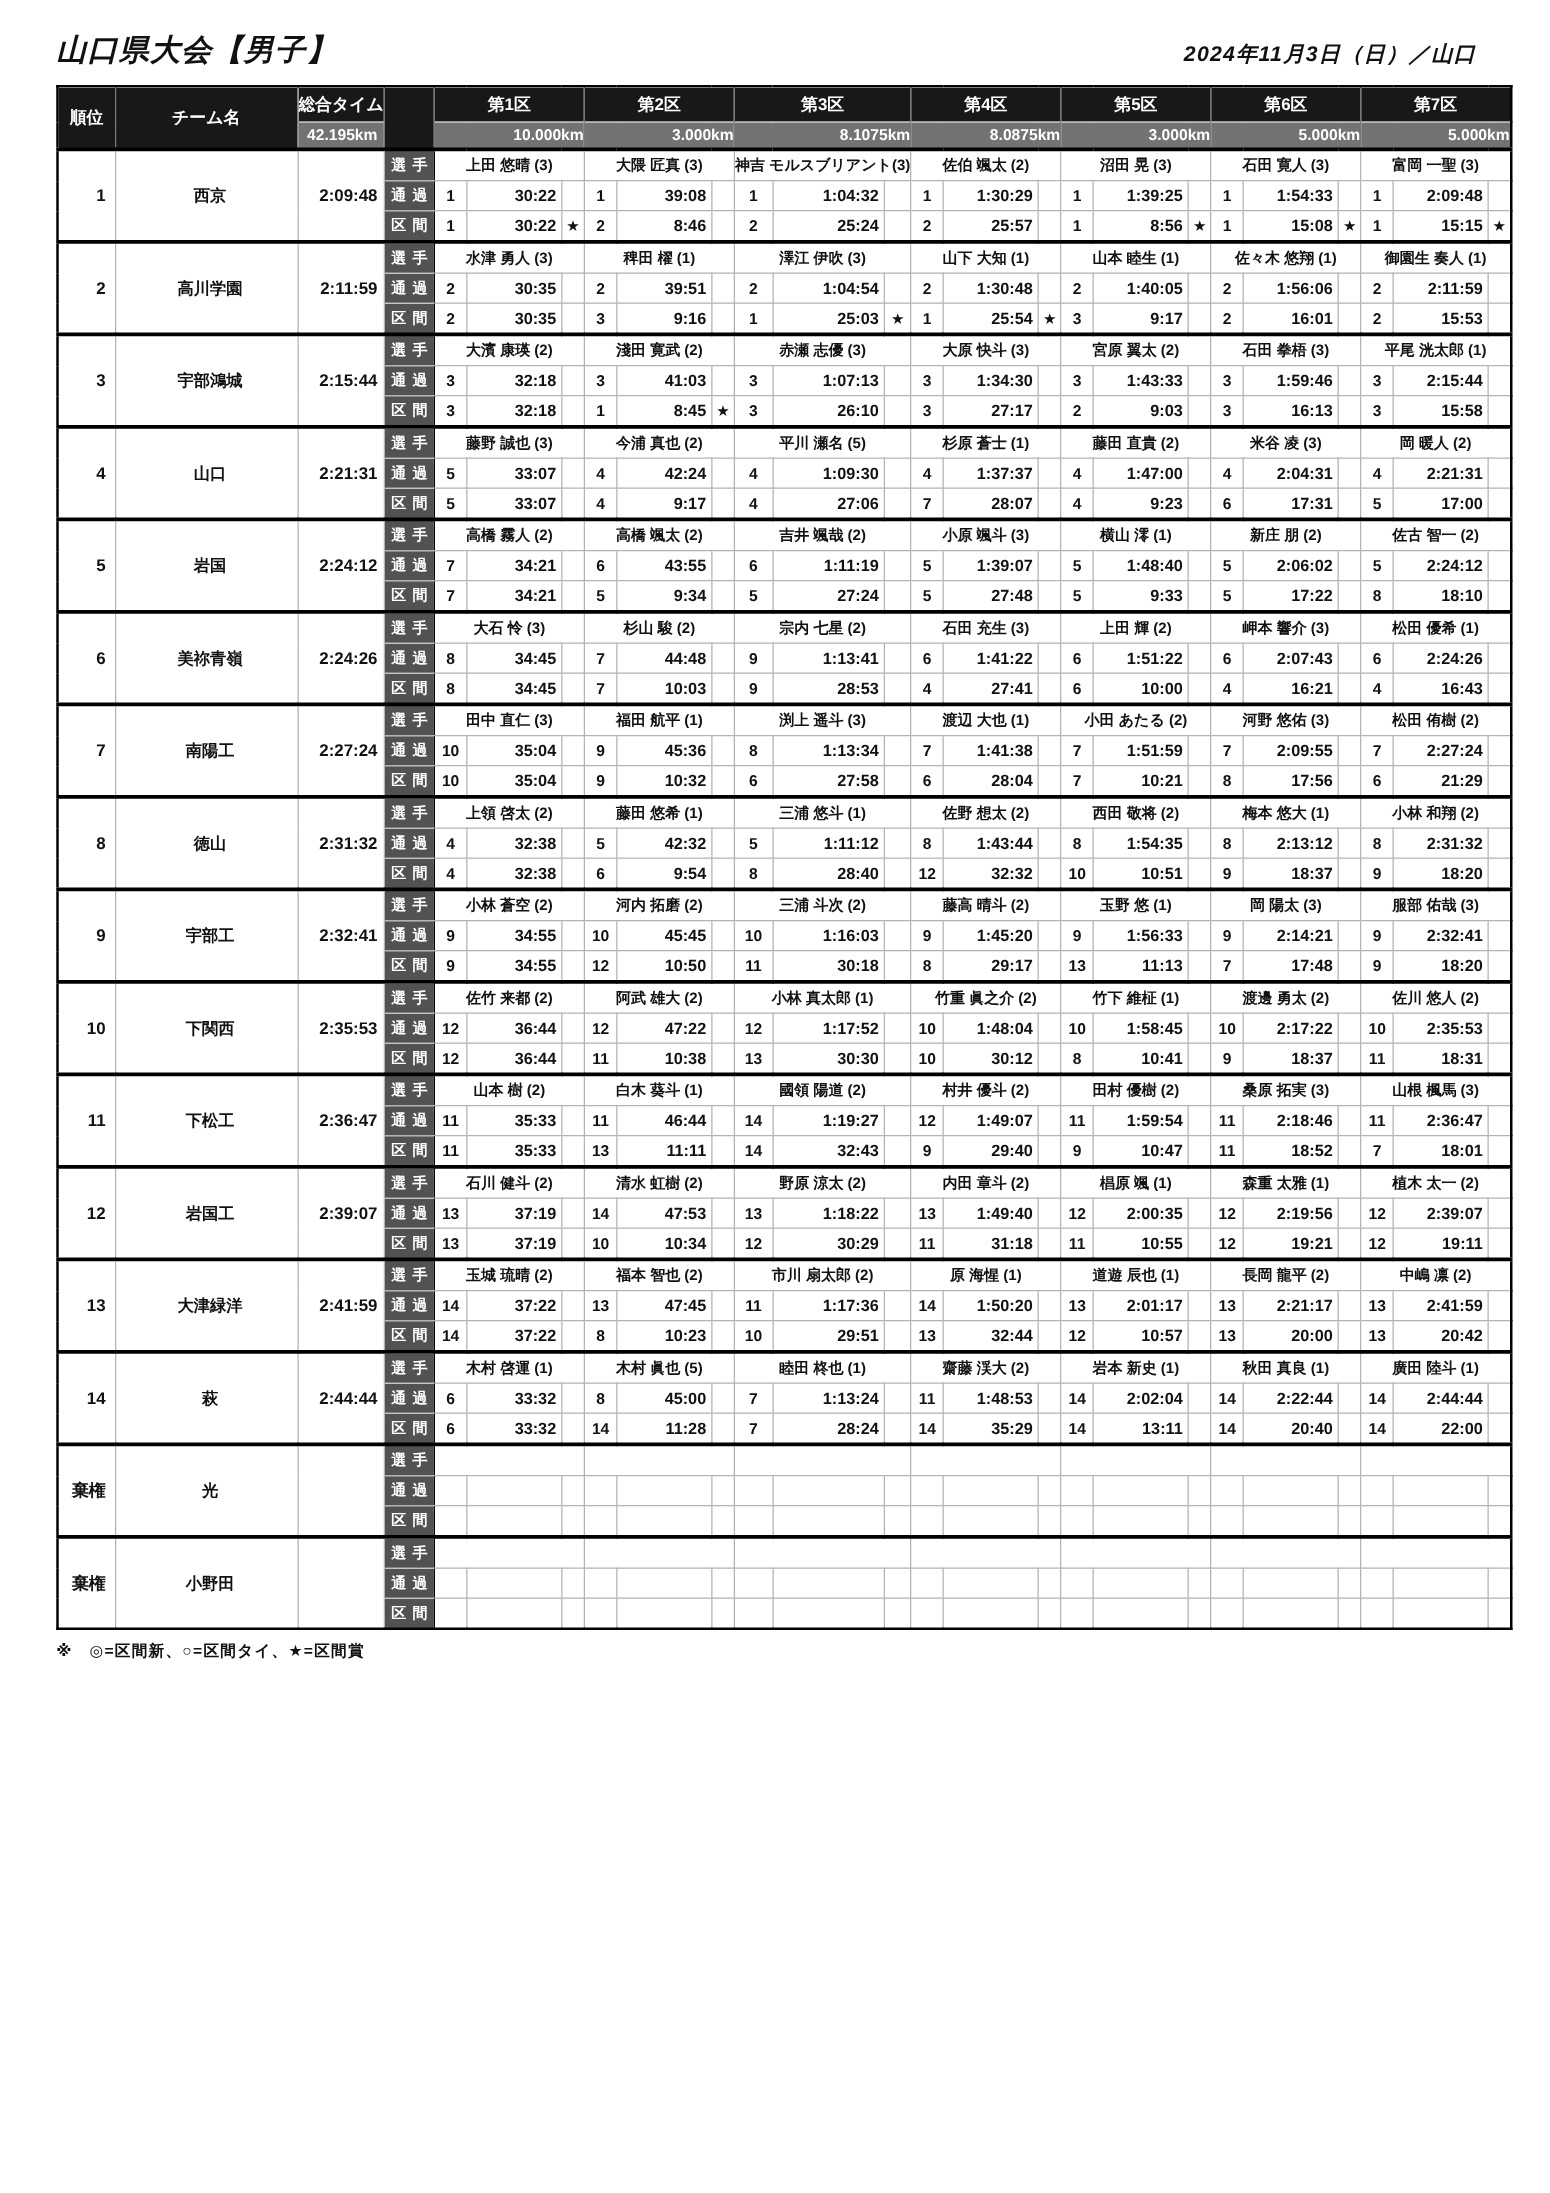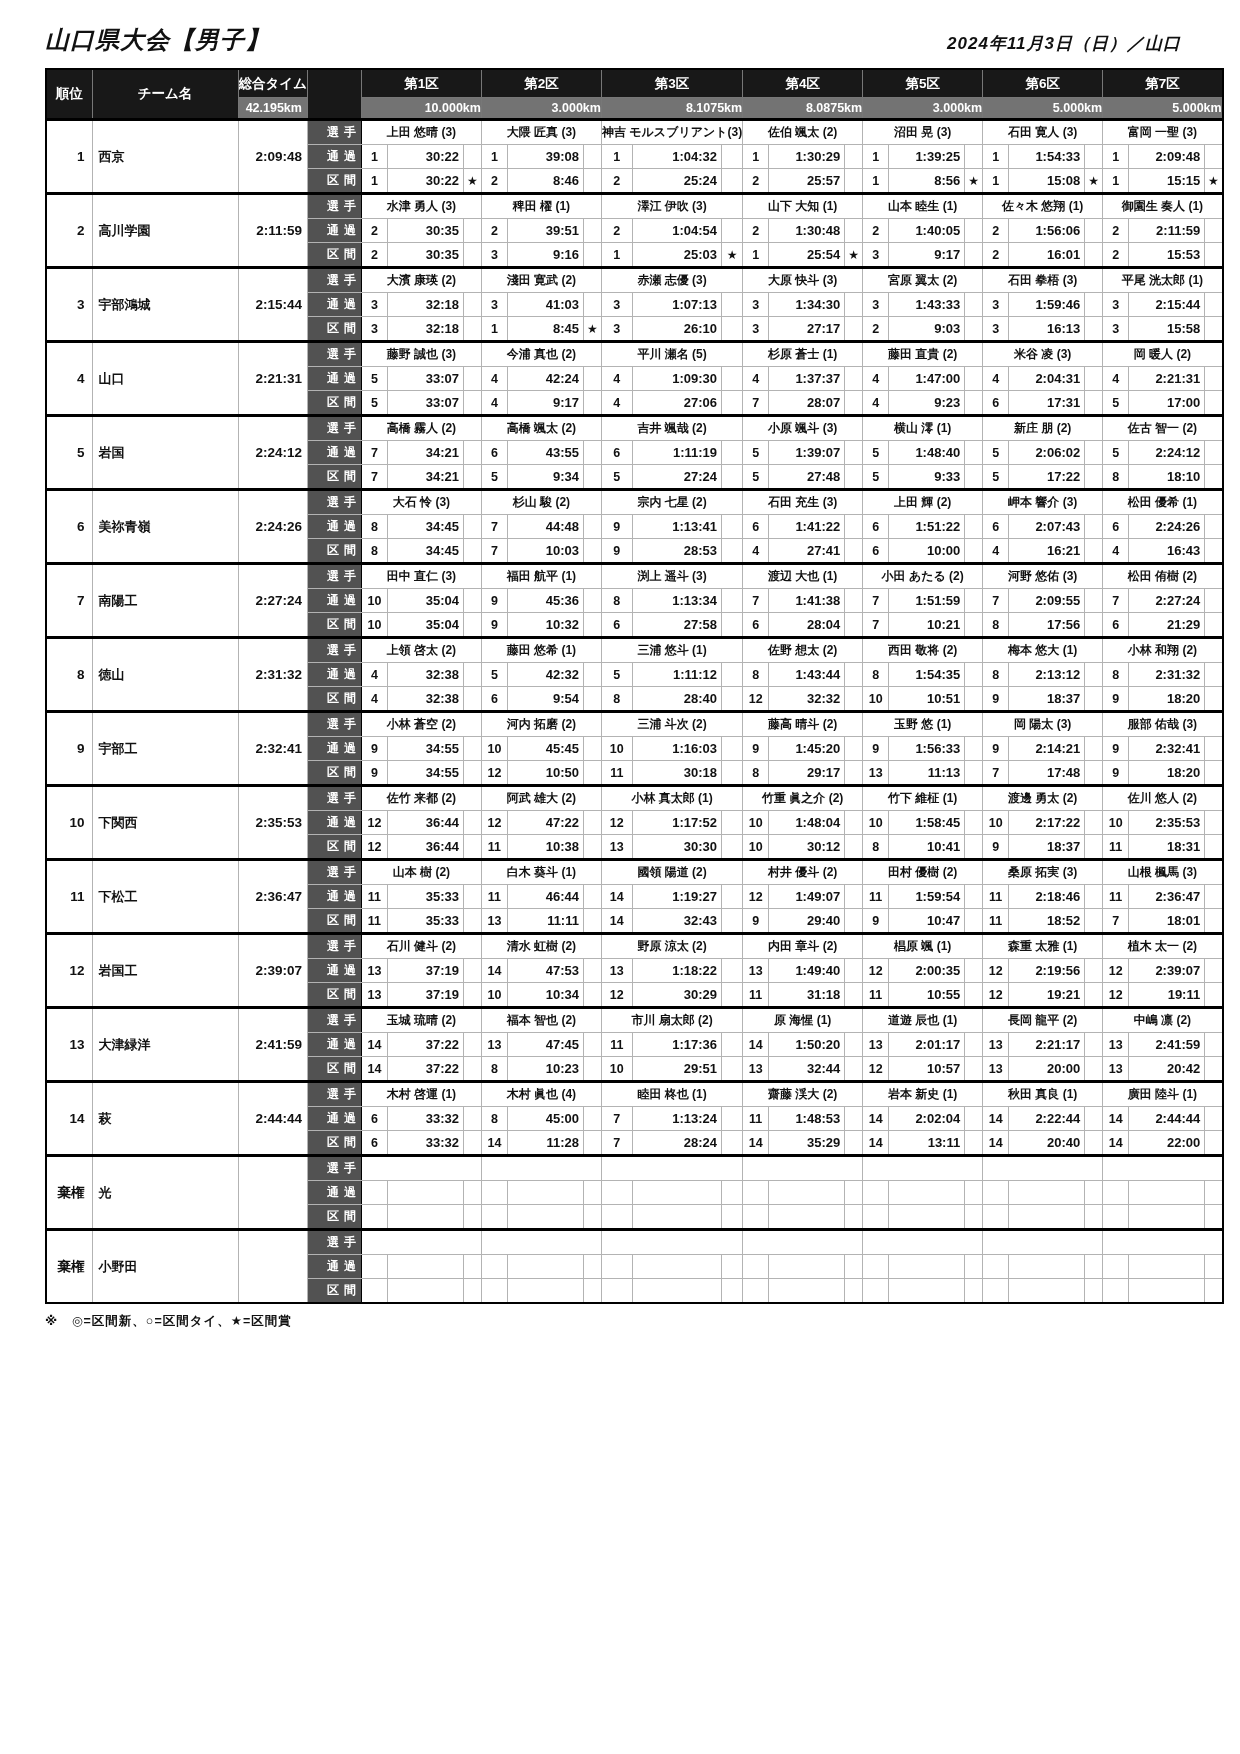--- a/index.html
+++ b/index.html
@@ -34,26 +34,26 @@
   .results thead th{color:#fff;font-weight:bold;border:1px solid #777;}
   .results thead{border-bottom:2px solid #000;}
   .h1{background:#181818;height:27px;font-size:13.5px;}
   .h2{background:#737373;height:20px;font-size:12.5px;}
   .hdist,.h2.htotal{text-align:right;padding-right:5px;font-weight:bold;}
   .hspacer{background:#181818;}
   
   tbody.block{border-top:3px solid #000;}
   tbody.block td{height:23px;font-weight:bold;}
   td.rank{text-align:right;padding-right:7px;font-size:13.5px;}
-  td.team{text-align:left;padding-left:6px;font-size:13px;}
+  td.team{text-align:center;padding-left:6px;font-size:13px;}
   td.total{text-align:right;padding-right:5px;font-size:13.5px;}
   td.rlabel{
     background:#525252;color:#fff;font-size:12px;text-align:center;
     letter-spacing:5px;text-indent:5px;
-    border-left:1px solid #000;border-right:1px solid #000;padding-left:14px;
+    border-left:1px solid #000;border-right:1px solid #000;
   }
   td.runner{text-align:center;font-size:12px;border-left:1px solid #000;}
   td.pos{text-align:center;font-size:12.5px;border-left:1px solid #000;}
   td.time{text-align:right;padding-right:4px;font-size:13px;}
   td.mark{text-align:center;font-size:12px;padding:0 1px;}
   .footnote{
     width:1136px;margin:9px 0 0 45px;text-align:left;
     font-size:12.5px;font-weight:bold;letter-spacing:1px;
   }
 </style>
@@ -937,21 +937,21 @@
         <td class="mark"></td>
       </tr>
     </tbody>
     <tbody class="block">
       <tr>
         <td class="rank" rowspan="3">14</td>
         <td class="team" rowspan="3">萩</td>
         <td class="total" rowspan="3">2:44:44</td>
         <td class="rlabel">選手</td>
         <td class="runner" colspan="3">木村 啓運 (1)</td>
-        <td class="runner" colspan="3">木村 眞也 (4)</td>
+        <td class="runner" colspan="3">木村 眞也 (5)</td>
         <td class="runner" colspan="3">睦田 柊也 (1)</td>
         <td class="runner" colspan="3">齋藤 渓大 (2)</td>
         <td class="runner" colspan="3">岩本 新史 (1)</td>
         <td class="runner" colspan="3">秋田 真良 (1)</td>
         <td class="runner" colspan="3">廣田 陸斗 (1)</td>
       </tr>
       <tr>
         <td class="rlabel">通過</td>
         <td class="pos">6</td>
         <td class="time">33:32</td>

